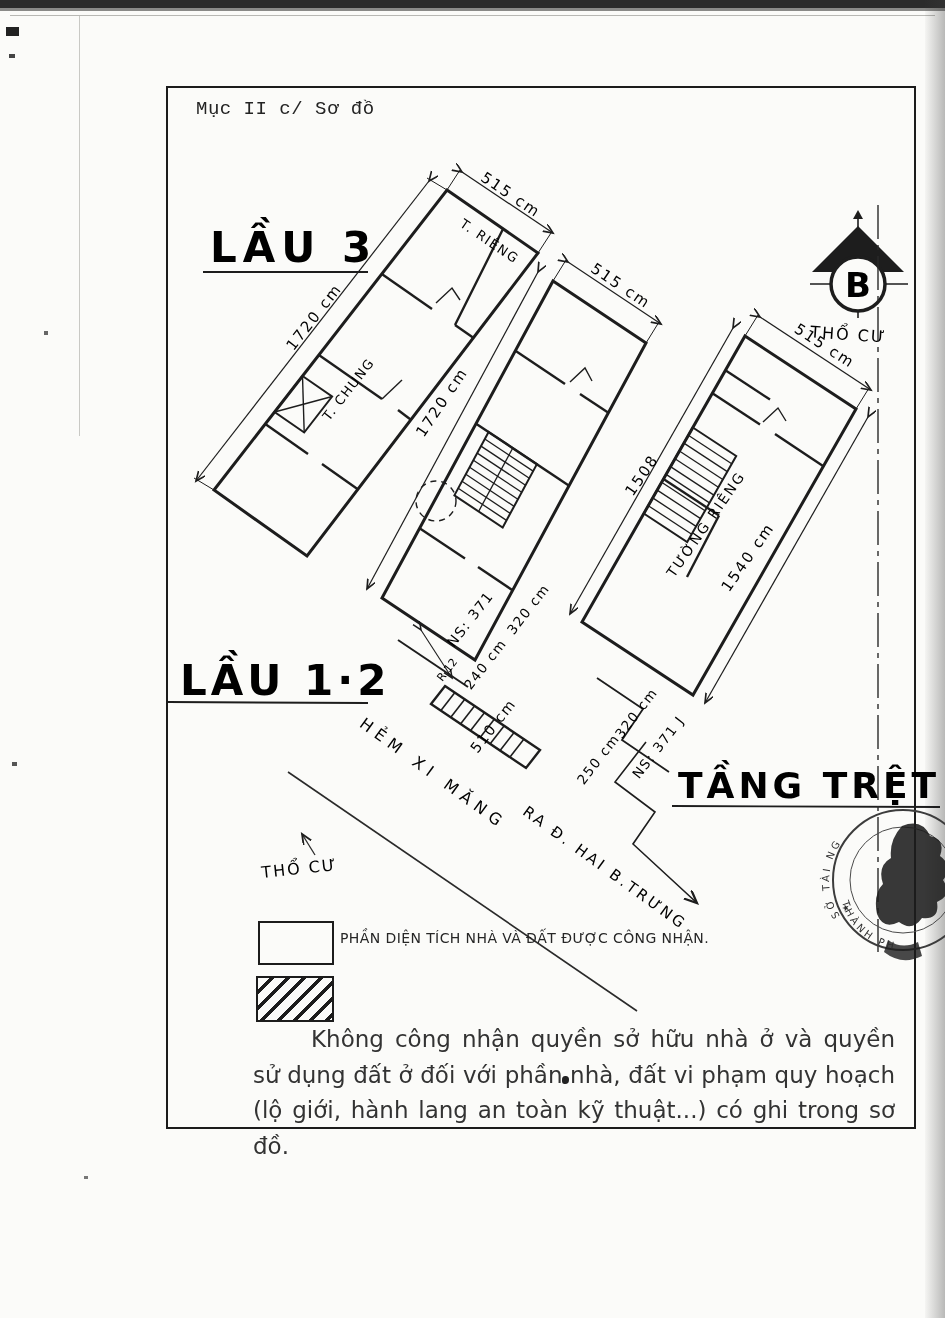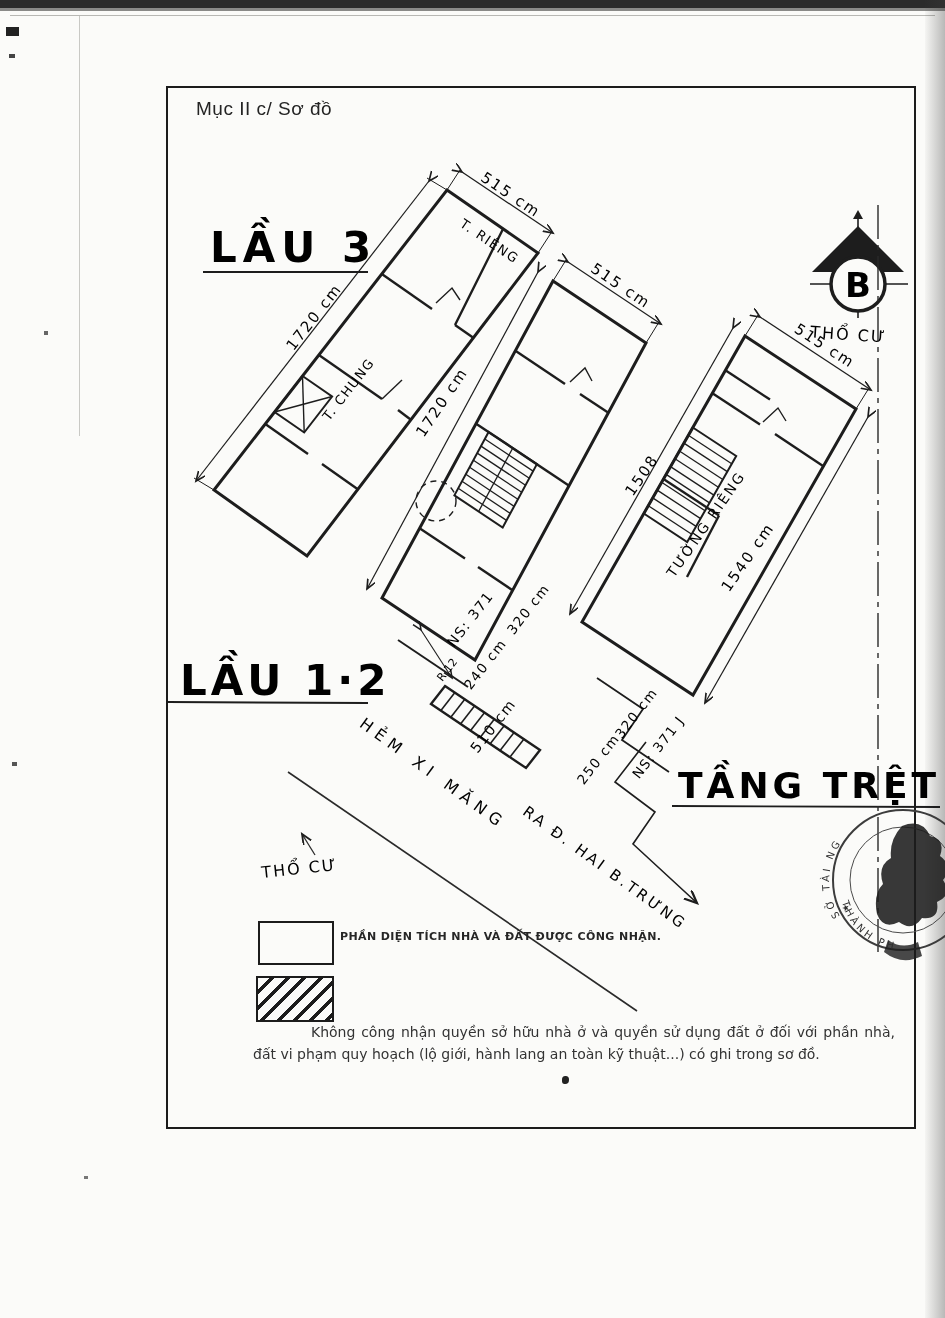--- a/index.html
+++ b/index.html
@@ -11,28 +11,28 @@
   
   .scan-top-band{position:absolute;top:0;left:0;width:100%;height:8px;background:#2b2b2b;}
   .scan-top-band2{position:absolute;top:8px;left:0;width:100%;height:3px;background:#8a8a88;}
   .scan-top-line{position:absolute;top:15px;left:10px;width:925px;height:1px;background:#b8b8b4;}
   .scan-right-shadow{position:absolute;top:0;right:0;width:20px;height:100%;
     background:linear-gradient(to right,rgba(60,60,60,0.03),rgba(60,60,60,0.35));}
   .scan-left-line{position:absolute;top:16px;left:79px;width:1px;height:420px;background:#c9c9c5;}
   .speck{position:absolute;background:#222;}
   
   .frame{position:absolute;left:166px;top:86px;width:746px;height:1039px;border:2.5px solid #1b1b1b;}
-  .section-label{position:absolute;left:196px;top:98px;font-family:Liberation Sans, sans-serif;
+  .section-label{position:absolute;left:196px;top:98px;font-family:Liberation Mono, monospace;
     font-size:19px;color:#242424;letter-spacing:0.5px;}
   svg.draw{position:absolute;left:0;top:0;}
   
   .legend-swatch{position:absolute;border:2.5px solid #1c1c1c;background:#fbfbf9;}
   .legend-swatch.hatched{background:repeating-linear-gradient(135deg,#fbfbf9 0 8px,#1c1c1c 8px 11.5px);}
-  .legend-text{position:absolute;font-size:11px;font-weight:bold;color:#262626;letter-spacing:0.4px;width:560px;}
-  .note-text{position:absolute;left:253px;top:1022px;width:642px;font-size:14px;line-height:1.55;
+  .legend-text{position:absolute;font-size:14px;font-weight:normal;color:#262626;letter-spacing:0.4px;width:560px;}
+  .note-text{position:absolute;left:253px;top:1022px;width:642px;font-size:23px;line-height:1.55;
     color:#333;text-align:justify;text-indent:58px;}
 </style>
 </head>
 <body>
 
 <div class="page">
 
   <div class="scan-top-band"></div>
   <div class="scan-top-band2"></div>
   <div class="scan-top-line"></div>

